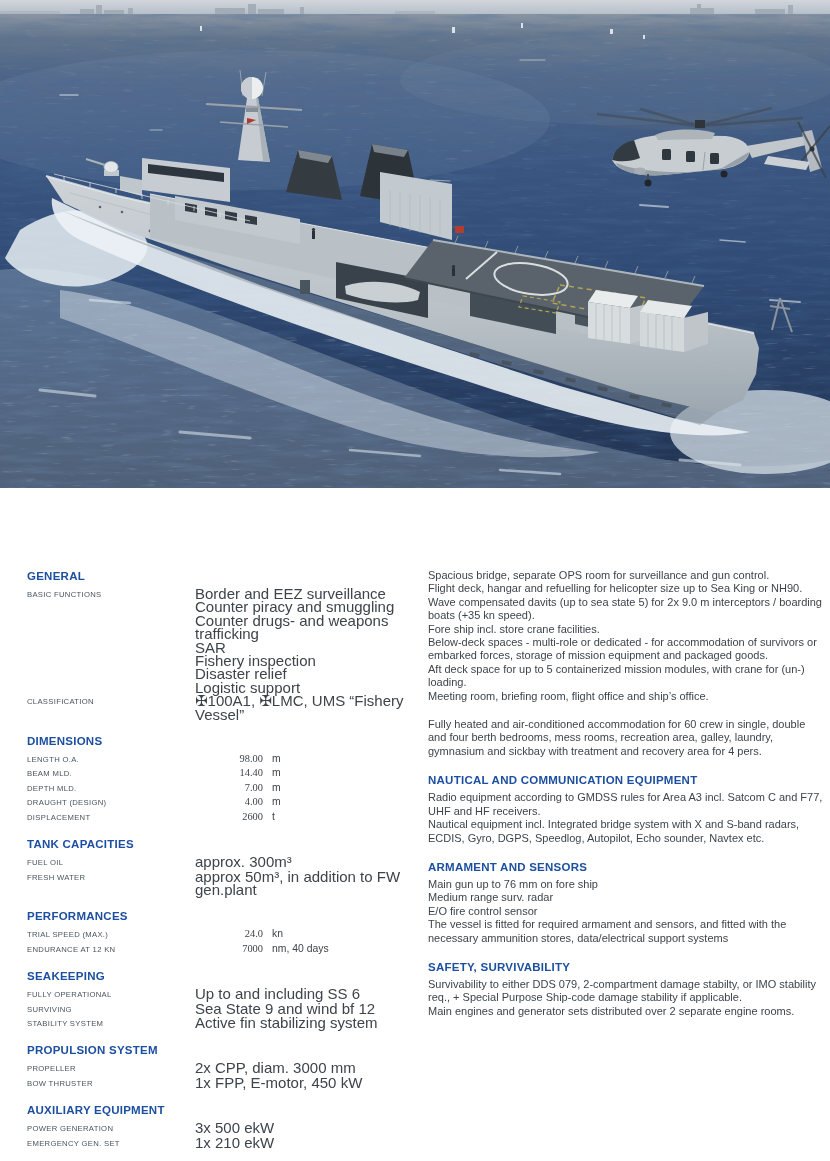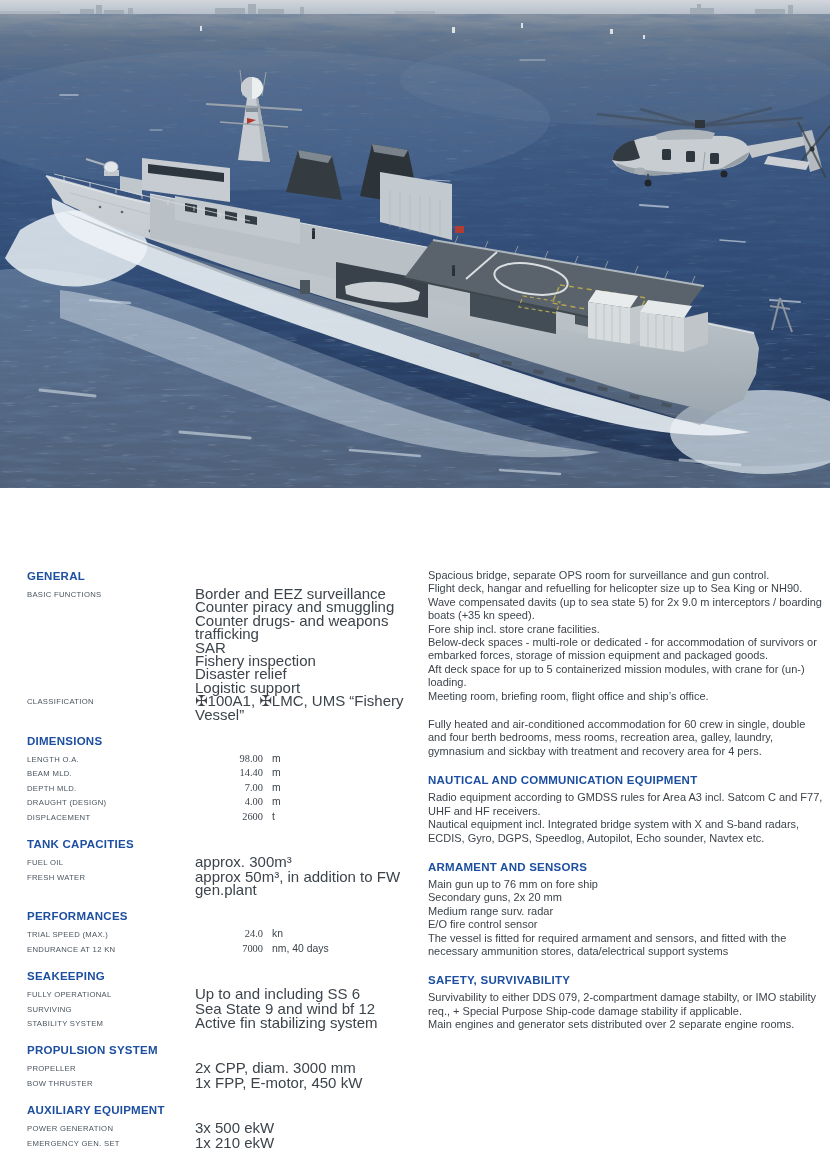--- a/index.html
+++ b/index.html
@@ -445,21 +445,20 @@
       <p class="para">Fully heated and air-conditioned accommodation for 60 crew in single, double and four berth bedrooms, mess rooms, recreation area, galley, laundry, gymnasium and sickbay with treatment and recovery area for 4 pers.</p>
     </div>
     <div class="sec">
       <h3 class="sec-title">NAUTICAL AND COMMUNICATION EQUIPMENT</h3>
       <p class="para">Radio equipment according to GMDSS rules for Area A3 incl. Satcom C and F77, UHF and HF receivers.</p>
       <p class="para">Nautical equipment incl. Integrated bridge system with X and S-band radars, ECDIS, Gyro, DGPS, Speedlog, Autopilot, Echo sounder, Navtex etc.</p>
     </div>
     <div class="sec">
       <h3 class="sec-title">ARMAMENT AND SENSORS</h3>
       <p class="para">Main gun up to 76 mm on fore ship</p>
-      <p class="para">Secondary guns, 2x 20 mm</p>
       <p class="para">Medium range surv. radar</p>
       <p class="para">E/O fire control sensor</p>
       <p class="para">The vessel is fitted for required armament and sensors, and fitted with the necessary ammunition stores, data/electrical support systems</p>
     </div>
     <div class="sec">
       <h3 class="sec-title">SAFETY, SURVIVABILITY</h3>
       <p class="para">Survivability to either DDS 079, 2-compartment damage stabilty, or IMO stability req., + Special Purpose Ship-code damage stability if applicable.</p>
       <p class="para">Main engines and generator sets distributed over 2 separate engine rooms.</p>
     </div>
   </div>

